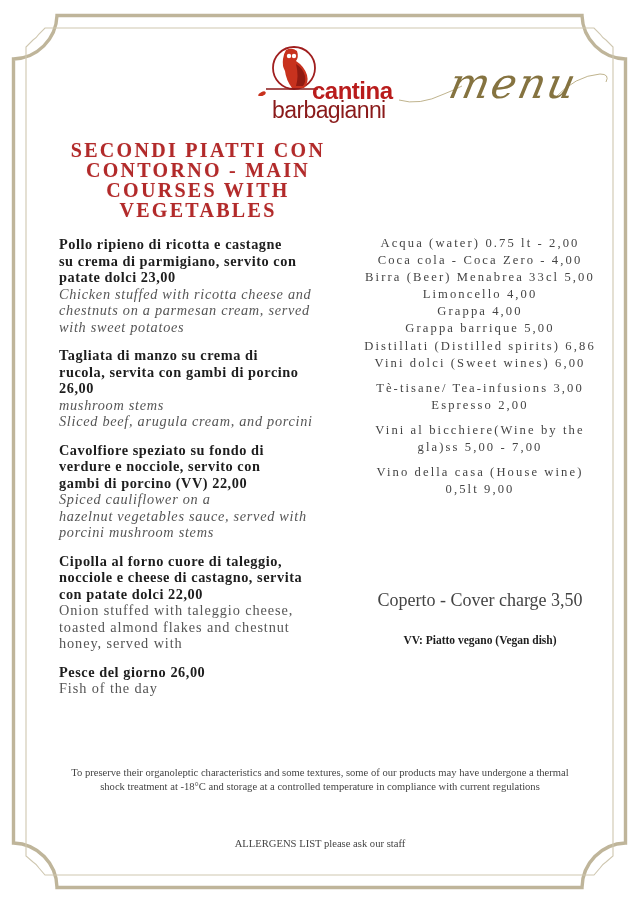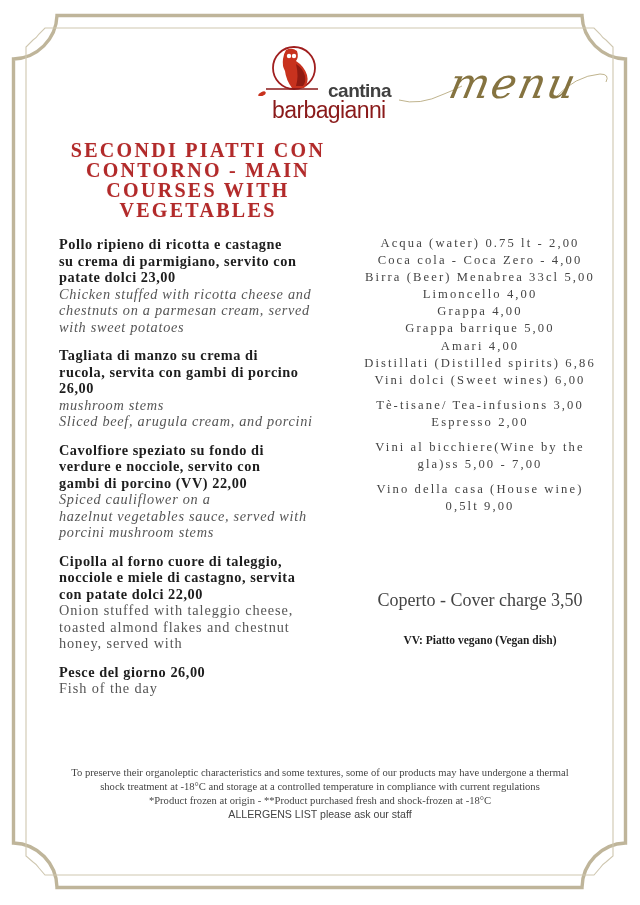--- a/index.html
+++ b/index.html
@@ -1,42 +1,42 @@
 <!DOCTYPE html>
 <html><head>
   <meta charset="utf-8">
   <style>
     html, body { margin: 0; padding: 0; background: #ffffff; }
     body { width: 640px; height: 905px; position: relative; overflow: hidden; font-family: "DejaVu Serif", serif; }
     .frame { position: absolute; left: 0; top: 0; width: 640px; height: 905px; pointer-events: none; }
 
     .logo { position: absolute; left: 256px; top: 44px; width: 150px; height: 72px; }
     .logo-emblem { position: absolute; left: 0; top: 0; width: 66px; height: 52px; }
-    .logo-cantina { position: absolute; left: 72px; top: 36px; font-family: "Liberation Sans", sans-serif; font-weight: bold; font-size: 19px; color: #404040; letter-spacing: -0.5px; line-height: 21px; }
+    .logo-cantina { position: absolute; left: 56px; top: 36px; font-family: "Liberation Sans", sans-serif; font-weight: bold; font-size: 24px; color: #b91c1c; letter-spacing: -0.5px; line-height: 21px; }
     .logo-barbagianni { position: absolute; left: 16px; top: 55px; font-family: "Liberation Sans", sans-serif; font-size: 23px; color: #8a1a1a; letter-spacing: -0.6px; line-height: 22px; }
     .menu-script { position: absolute; left: 395px; top: 58px; width: 220px; height: 60px; }
     .menu-word { position: absolute; left: 450px; top: 56px; font-family: "DejaVu Serif", serif; font-style: italic; font-size: 42px; color: #857340; letter-spacing: 2px; transform: skewX(-12deg); line-height: 56px; }
 
     .section-title { position: absolute; left: 48px; top: 140px; width: 300px; text-align: center; font-family: "Liberation Serif", serif; font-weight: bold; color: #b22a2a; font-size: 20px; letter-spacing: 2.3px; line-height: 20px; text-shadow: 0 0 1px rgba(178,42,42,0.25); }
 
     .dishes { position: absolute; left: 50px; top: 236px; width: 290px; margin-left: 9px; }
     .dish { margin-bottom: 12px; }
     .dish-name { font-family: "Liberation Serif", serif; font-weight: bold; font-size: 14.3px; line-height: 16.5px; color: #1d1d1d; letter-spacing: 0.55px; }
     .dish-desc { font-family: "Liberation Serif", serif; font-style: italic; font-size: 14.3px; line-height: 16.5px; color: #555; letter-spacing: 0.7px; }
     .dish-desc.upright { font-style: normal; letter-spacing: 0.9px; }
 
     .drinks { position: absolute; left: 350px; top: 235px; width: 260px; text-align: center; font-family: "Liberation Serif", serif; font-size: 12.6px; color: #444; letter-spacing: 2.1px; line-height: 17.1px; }
     .drink-group { margin-bottom: 8px; }
     .drink-line { white-space: nowrap; }
 
     .cover { position: absolute; left: 350px; top: 590px; width: 260px; text-align: center; font-family: "Liberation Serif", serif; font-size: 18px; color: #444; }
     .vegan { position: absolute; left: 350px; top: 634px; width: 260px; text-align: center; font-family: "Liberation Serif", serif; font-weight: bold; font-size: 11.5px; color: #1d1d1d; }
 
     .footer { position: absolute; left: 40px; top: 766px; width: 560px; text-align: center; font-family: "Liberation Serif", serif; font-size: 10.6px; color: #444; line-height: 14px; }
-    .allergens { position: absolute; left: 40px; top: 808px; width: 560px; text-align: center; font-family: Liberation Sans, sans-serif; font-size: 10.6px; color: #444; }
+    .allergens { position: absolute; left: 40px; top: 838px; width: 560px; text-align: center; font-family: Liberation Serif, serif; font-size: 10.6px; color: #444; }
   </style>
 </head>
 <body>
 
 <svg class="frame" viewBox="0 0 640 905" xmlns="http://www.w3.org/2000/svg">
 
   <path d="M57,15.5 L582,15.5 A45,45 0 0 0 625.5,59 L625.5,843 A45,45 0 0 0 582,887.5 L57,887.5 A45,45 0 0 0 13.5,843 L13.5,59 A45,45 0 0 0 57,15.5 Z" fill="none" stroke="#bfb59a" stroke-width="3.4"></path>
 
   <path d="M45,28 L594,28 L600,34 A20,20 0 0 0 606,40 L613,47 L613,856 L606,862 A20,20 0 0 0 600,868 L594,875 L45,875 L39,868 A20,20 0 0 0 33,862 L26,856 L26,47 L33,40 A20,20 0 0 0 39,34 Z" fill="none" stroke="#cfc7b0" stroke-width="1.1"></path>
 </svg>
@@ -102,21 +102,21 @@
     <div class="dish-desc">
       <div>Spiced cauliflower on a</div>
       <div>hazelnut vegetables sauce, served with</div>
       <div>porcini mushroom stems</div>
     </div>
   </div>
 
   <div class="dish">
     <div class="dish-name">
       <div>Cipolla al forno cuore di taleggio,</div>
-      <div>nocciole e miele di castagno, servita</div>
+      <div>nocciole e cheese di castagno, servita</div>
       <div>con patate dolci 22,00</div>
     </div>
     <div class="dish-desc upright">
       <div>Onion stuffed with taleggio cheese,</div>
       <div>toasted almond flakes and chestnut</div>
       <div>honey, served with</div>
     </div>
   </div>
 
   <div class="dish">
@@ -130,21 +130,20 @@
 </div>
 
 <div class="drinks">
   <div class="drink-group">
     <div class="drink-line">Acqua (water) 0.75 lt - 2,00</div>
     <div class="drink-line">Coca cola - Coca Zero - 4,00</div>
     <div class="drink-line">Birra (Beer) Menabrea 33cl 5,00</div>
     <div class="drink-line">Limoncello 4,00</div>
     <div class="drink-line">Grappa 4,00</div>
     <div class="drink-line">Grappa barrique 5,00</div>
-    <div class="drink-line">Amari 4,00</div>
     <div class="drink-line">Distillati (Distilled spirits) 6,86</div>
     <div class="drink-line">Vini dolci (Sweet wines) 6,00</div>
   </div>
   <div class="drink-group">
     <div class="drink-line">Tè-tisane/ Tea-infusions 3,00</div>
     <div class="drink-line">Espresso 2,00</div>
   </div>
   <div class="drink-group">
     <div class="drink-line">Vini al bicchiere(Wine by the</div>
     <div class="drink-line">gla)ss 5,00 - 7,00</div>
@@ -154,15 +153,14 @@
     <div class="drink-line">0,5lt 9,00</div>
   </div>
 </div>
 
 <div class="cover">Coperto - Cover charge 3,50</div>
 <div class="vegan">VV: Piatto vegano (Vegan dish)</div>
 
 <div class="footer">
   <div>To preserve their organoleptic characteristics and some textures, some of our products may have undergone a thermal</div>
   <div>shock treatment at -18°C and storage at a controlled temperature in compliance with current regulations</div>
-  <div>*Product frozen at origin - **Product purchased fresh and shock-frozen at -18°C</div>
 </div>
 <div class="allergens">ALLERGENS LIST please ask our staff</div>
 
 </body></html>

